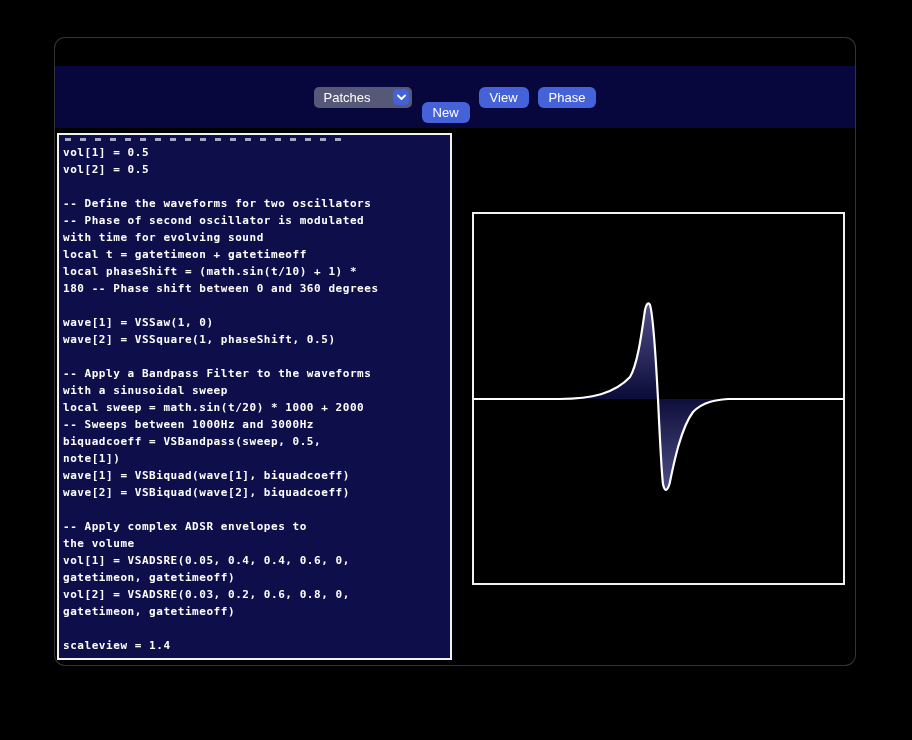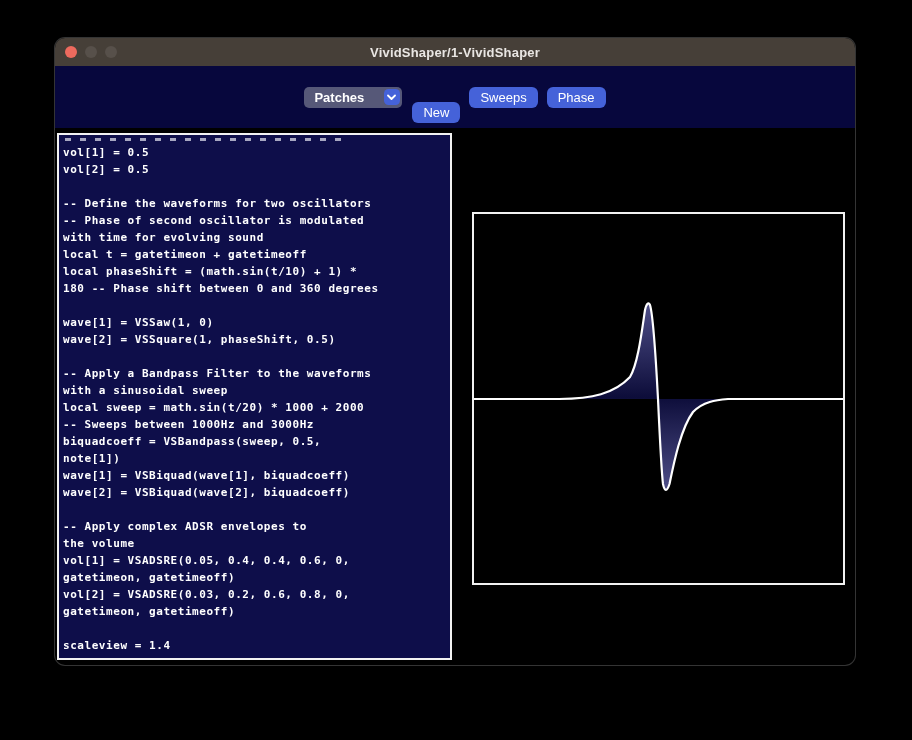--- a/index.html
+++ b/index.html
@@ -21,62 +21,54 @@
            background:var(--toolbar-bg,#07073d);display:flex;align-items:center;justify-content:center;}
   .toolbar-row{display:flex;align-items:center;}
   .dropdown{position:relative;width:98px;height:21px;border-radius:5px;
             background:var(--dropdown-bg,#565878);color:#fff;font-size:13px;
             display:flex;align-items:center;padding-left:10px;box-sizing:border-box;cursor:default;}
   .dropdown .chev{position:absolute;right:2.5px;top:2.5px;width:16px;height:16px;border-radius:4.5px;
             background:var(--accent-blue,#4562d9);display:flex;align-items:center;justify-content:center;}
   .tb-btn{height:21px;border:none;border-radius:6px;background:var(--accent-blue,#4562d9);
           color:#fff;font-size:13px;font-family:"Liberation Sans",sans-serif;
           padding:0 11px;margin-left:9px;display:flex;align-items:center;cursor:default;}
-  .dropdown{margin-left:0;font-weight:bold;}
+  .dropdown{margin-left:0;}
   .tb-btn:first-of-type{margin-left:10px;margin-top:30px;}
   
   .code-panel{position:absolute;left:2px;top:95px;width:395px;height:527px;box-sizing:border-box;
               background:var(--editor-bg,#0e0e4a);border:2px solid #f2f2f2;overflow:hidden;
               padding:2px 3px 0 4px;}
   .clipped-line{width:74%;height:3px;margin:1px 0 3px 2px;
      background:repeating-linear-gradient(90deg,rgba(232,232,244,.7) 0 6px,transparent 6px 15px);}
   .code-text{margin:0;color:#fff;font-family:"DejaVu Sans Mono","Liberation Mono",monospace;
              font-size:11px;line-height:17px;font-weight:600;letter-spacing:.55px;white-space:pre;}
   
   .wave-box{position:absolute;left:417px;top:174px;width:373px;height:373px;box-sizing:border-box;
             border:2px solid #f2f2f2;background:#000;}
   .wave-box svg{display:block;}
 </style>
 </head>
 <body>
 
 <div class="stage">
   <div class="app-window">
 
-    <div class="titlebar">
-      <div class="lights">
-        <div class="light red"></div>
-        <div class="light gray"></div>
-        <div class="light gray"></div>
-      </div>
-      <div class="win-title">VividShaper/1-VividShaper</div>
-    </div>
 
     <div class="toolbar">
       <div class="toolbar-row">
         <div class="dropdown">
           <span>Patches</span>
           <span class="chev">
             <svg width="9" height="7" viewBox="0 0 9 7" aria-hidden="true">
               <path d="M1 1.5 L4.5 5 L8 1.5" fill="none" stroke="#fff" stroke-width="1.8" stroke-linecap="round" stroke-linejoin="round"></path>
             </svg>
           </span>
         </div>
         <button class="tb-btn">New</button>
-        <button class="tb-btn">Sweeps</button>
+        <button class="tb-btn">View</button>
         <button class="tb-btn">Phase</button>
       </div>
     </div>
 
     <div class="code-panel">
       <div class="clipped-line"></div>
       <pre class="code-text">vol[1] = 0.5
 vol[2] = 0.5
 
 -- Define the waveforms for two oscillators

